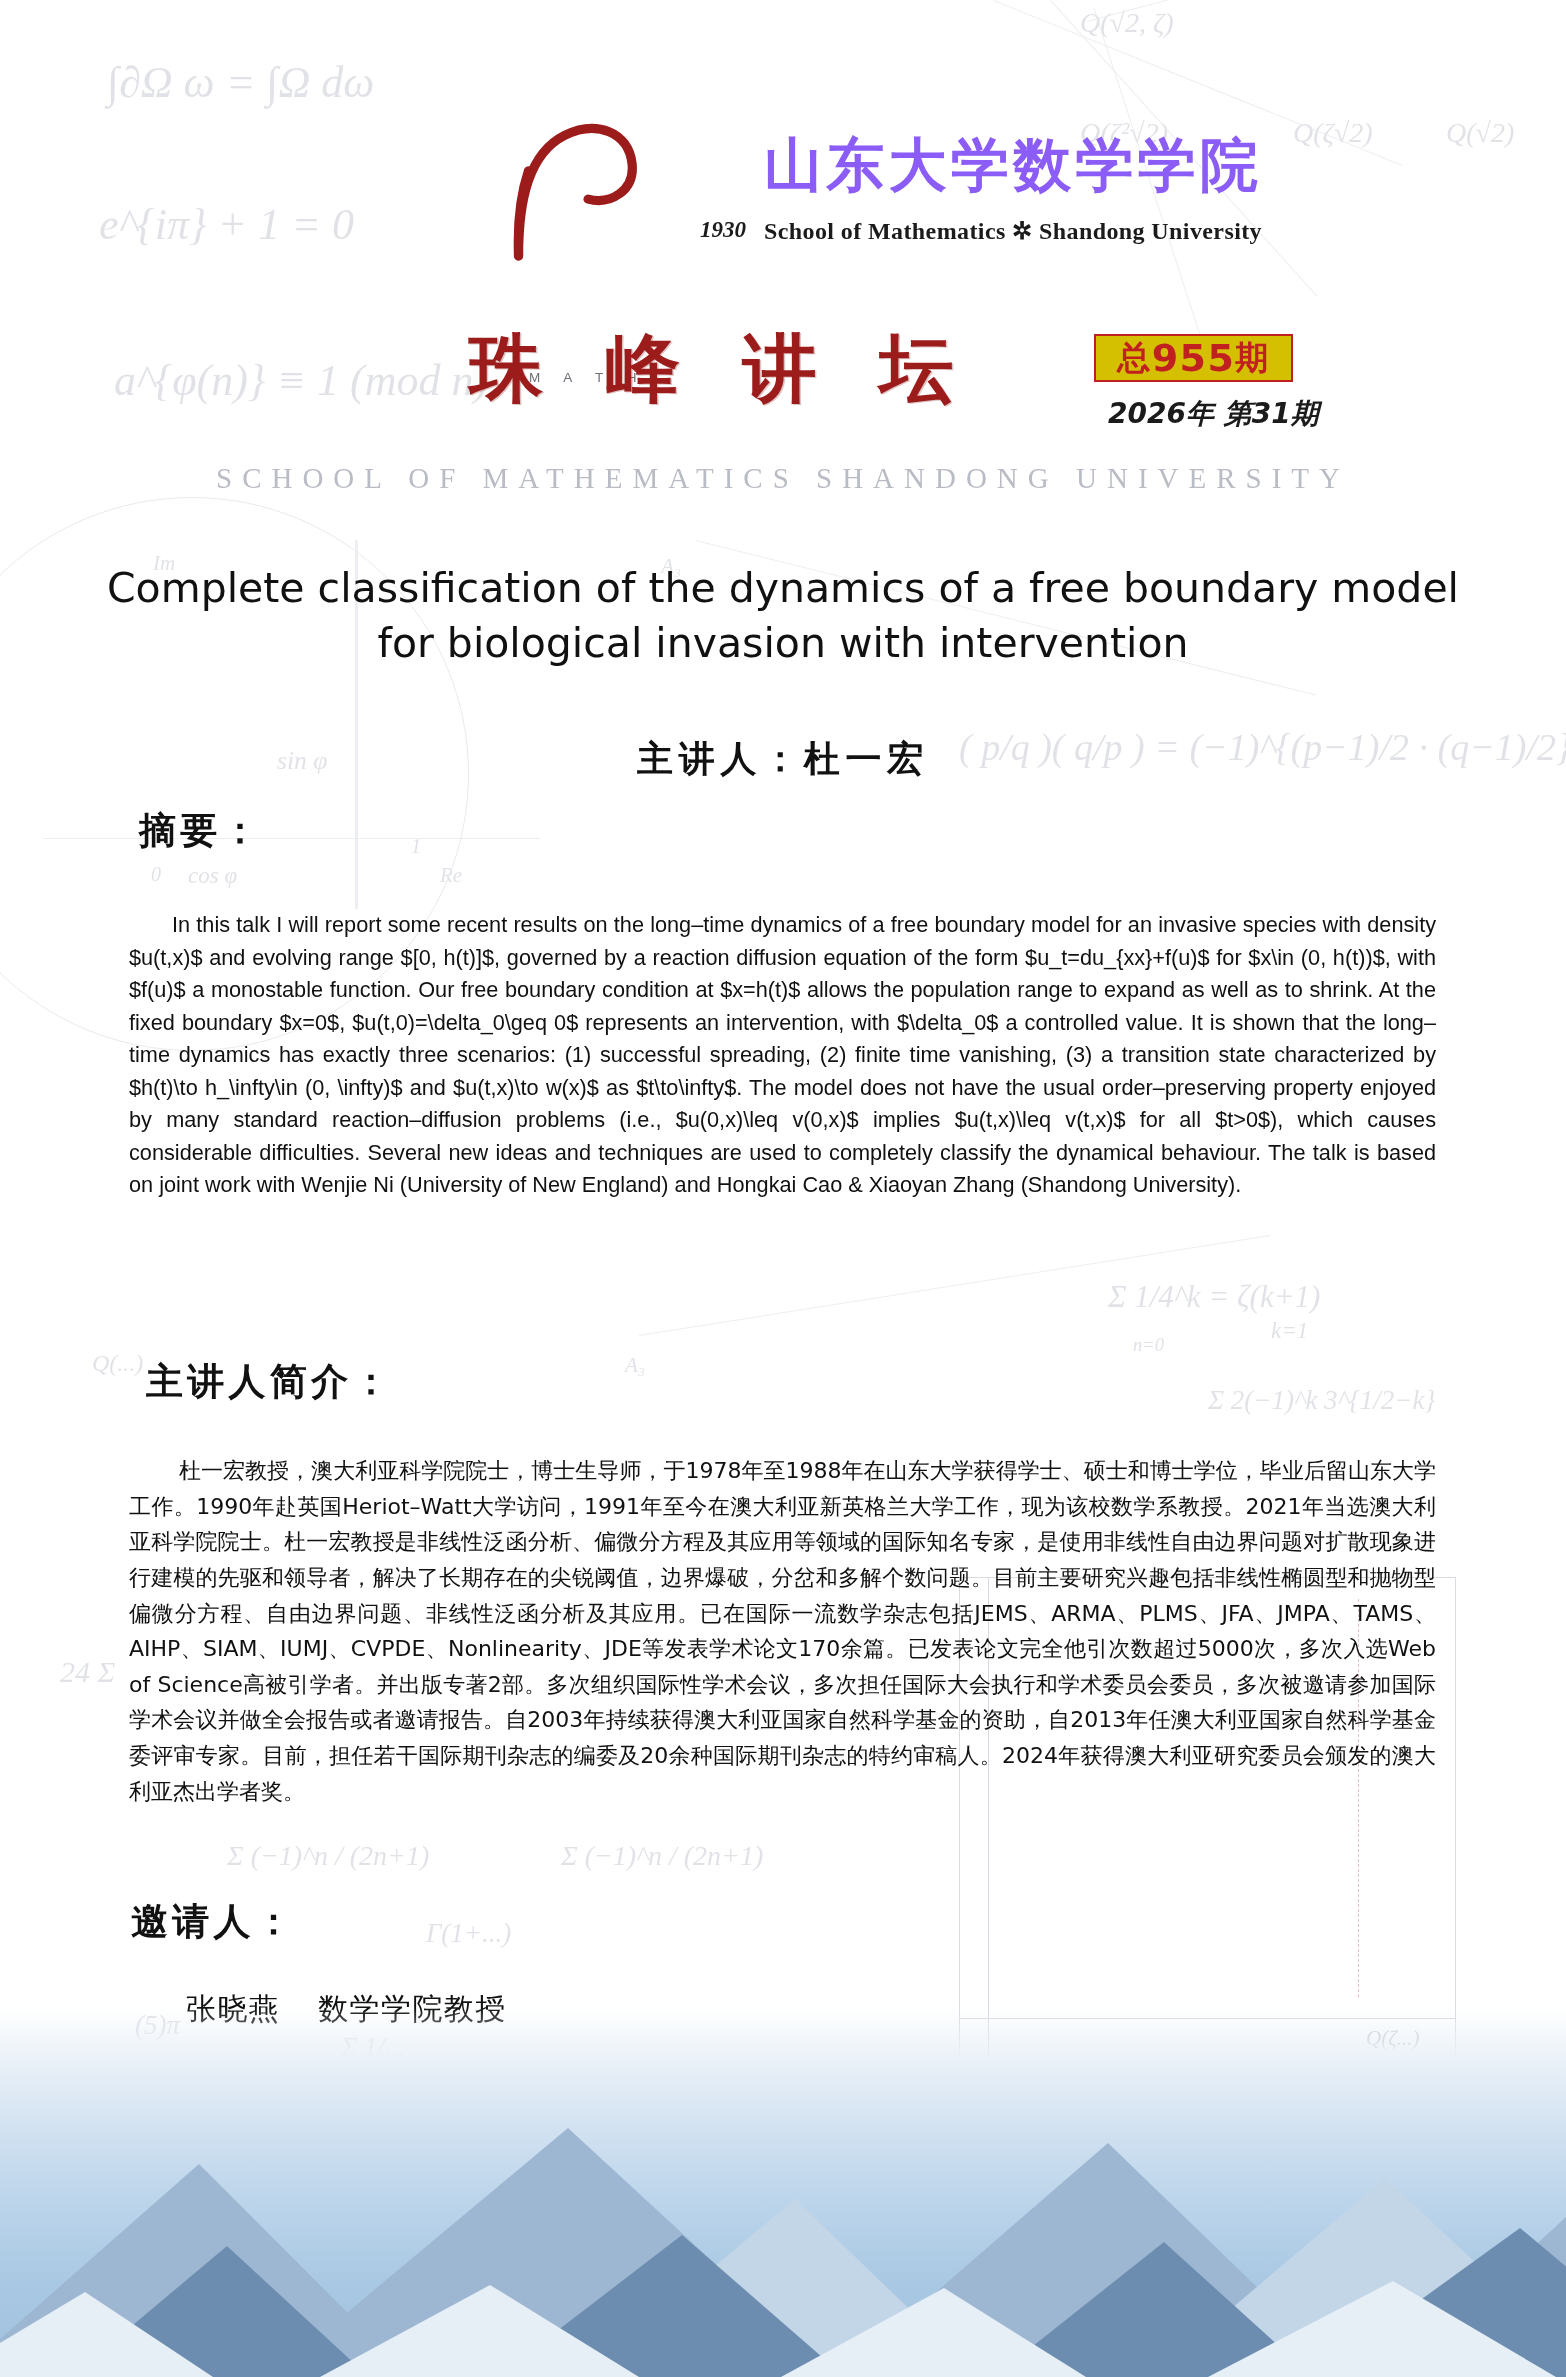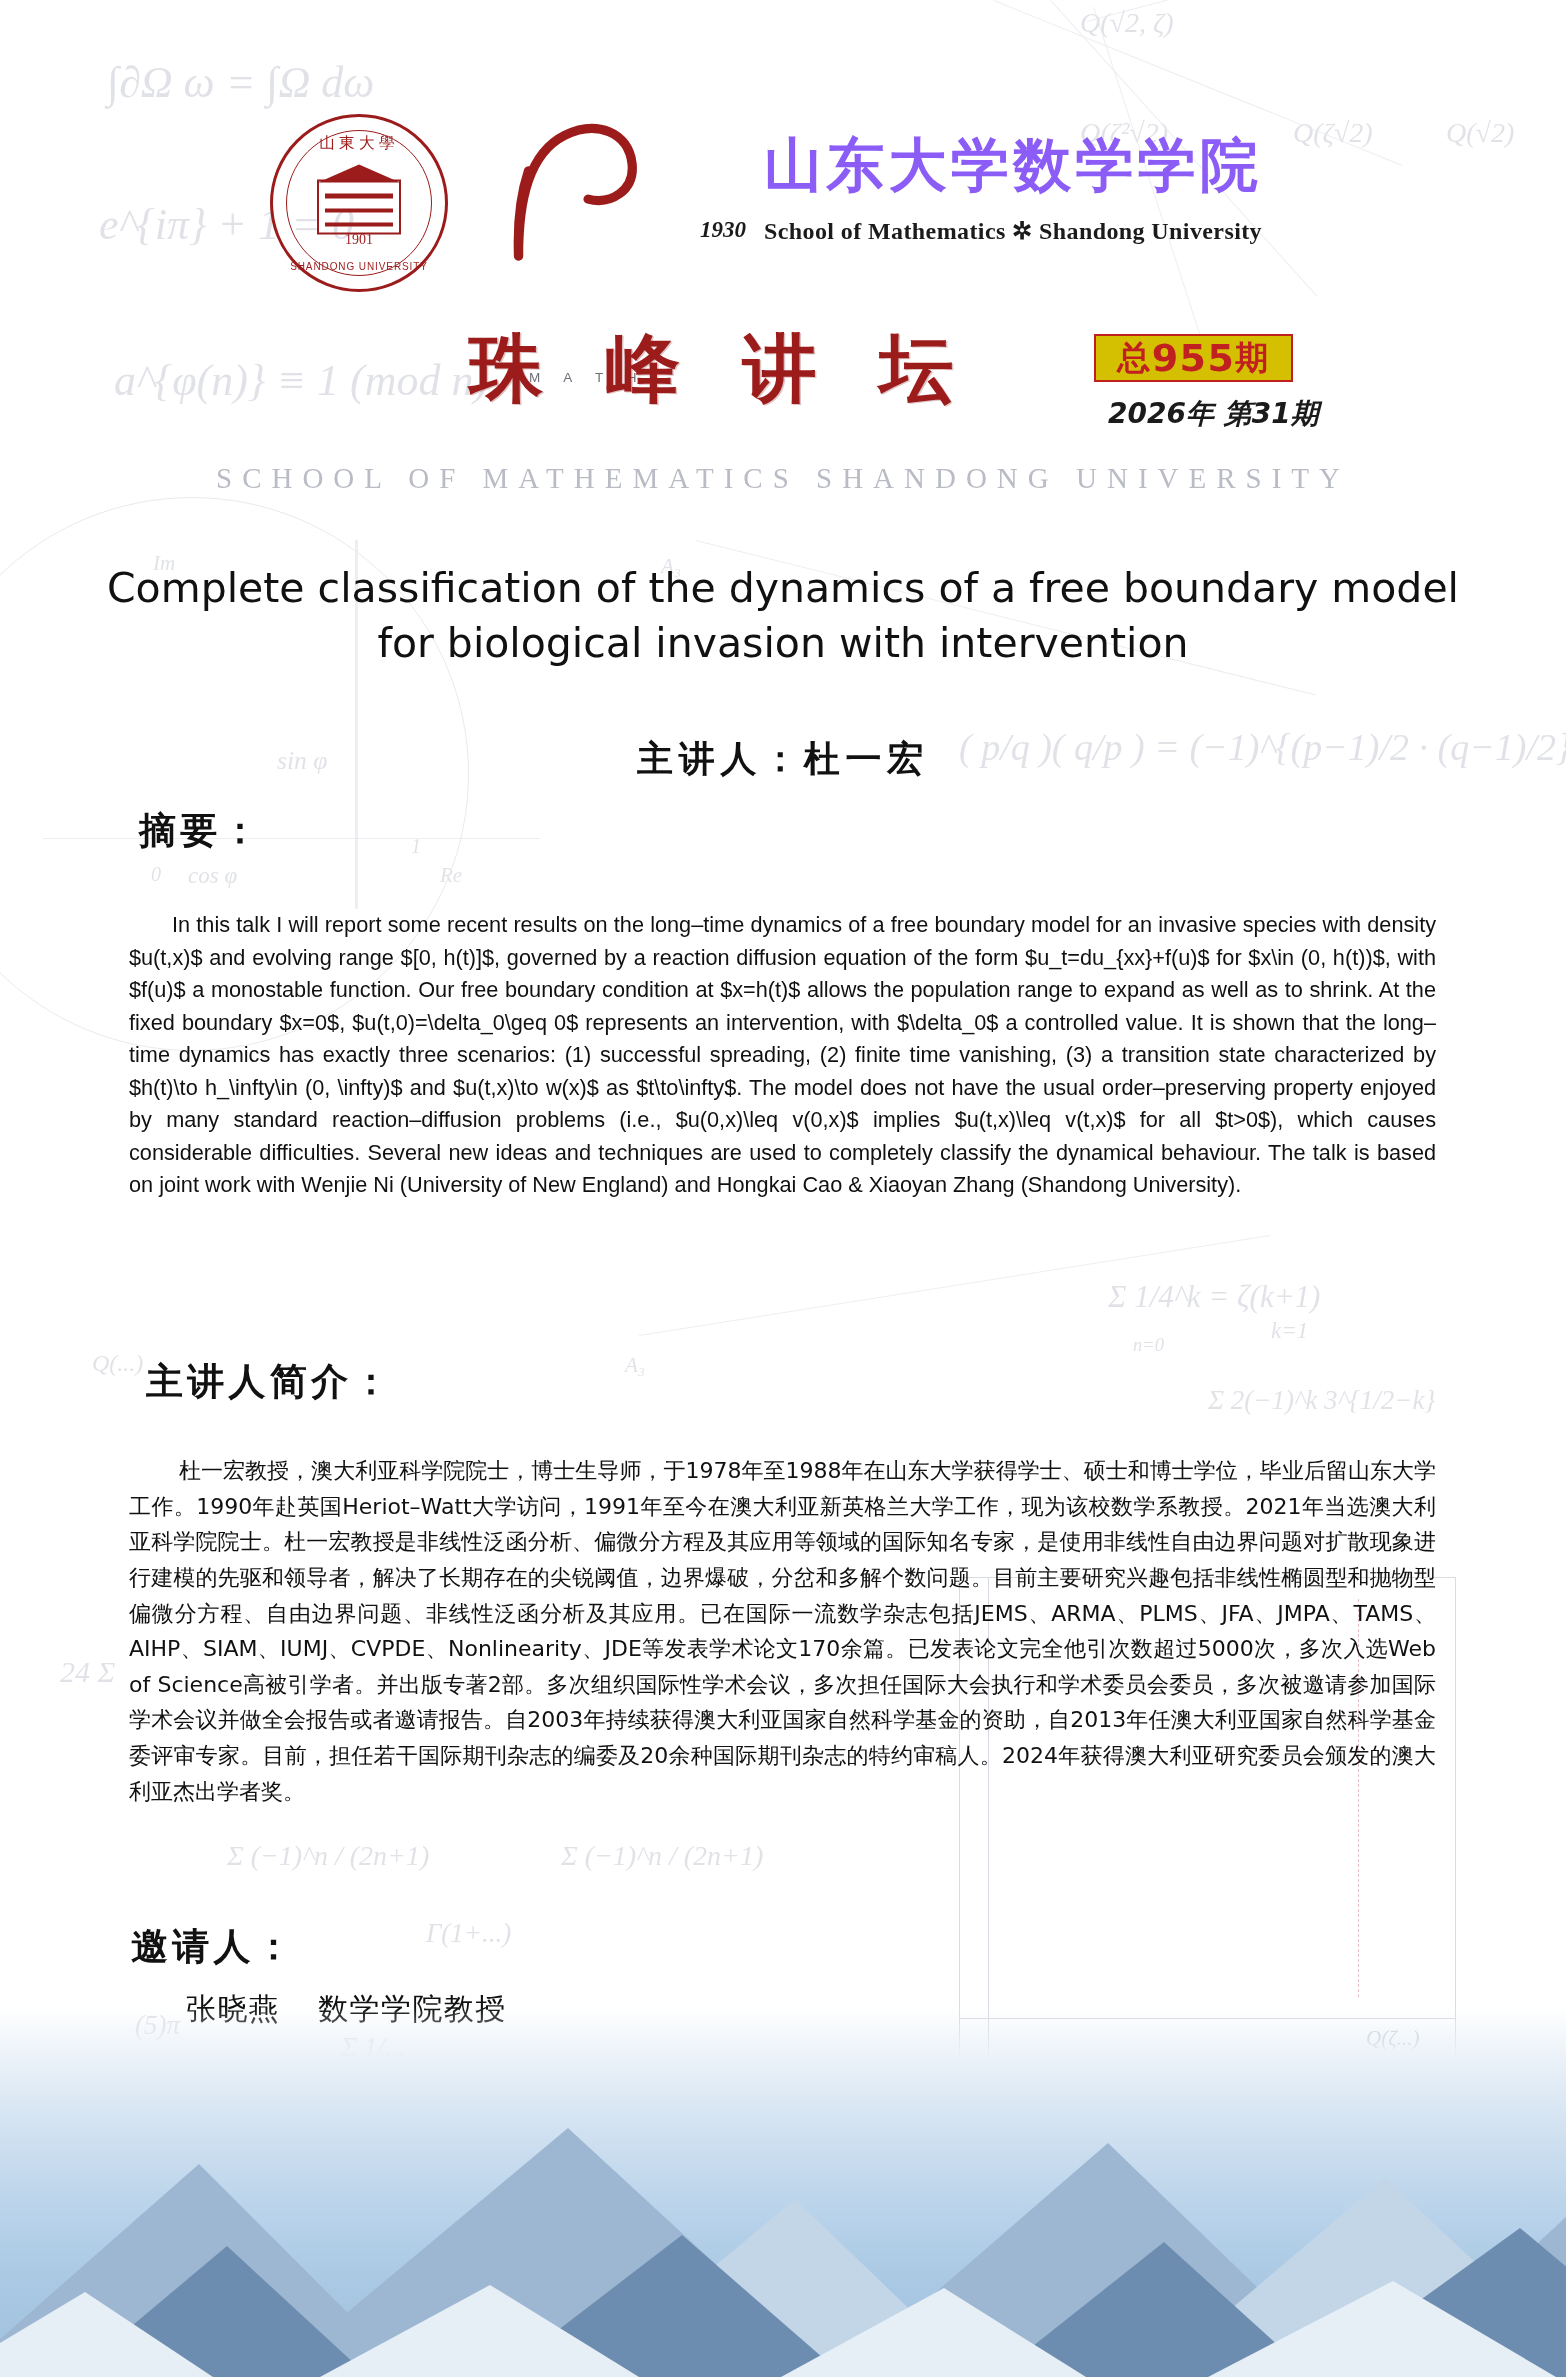--- a/index.html
+++ b/index.html
@@ -256,21 +256,21 @@
   .sec-head {
     position: absolute;
     font-size: 37px;
     font-weight: bold;
     color: #111;
     letter-spacing: 4.3px;
     font-family: "DejaVu Sans", sans-serif;
   }
   #abstract-heading { left: 139px; top: 806px; }
   #bio-heading { left: 146px; top: 1357px; }
-  #inviter-heading { left: 131px; top: 1897px; margin-top: 25px; }
+  #inviter-heading { left: 131px; top: 1897px; }
 
   .body-text {
     position: absolute;
     font-size: 21.7px;
     line-height: 1.5;
     color: #111;
     text-align: justify;
     text-justify: inter-word;
     font-family: "Liberation Sans", sans-serif;
   }
@@ -388,32 +388,20 @@
 
 <div class="plot-box">
   <div class="axis" style="left:0; top:440px; width:100%; height:0.7px;"></div>
   <div class="axis" style="left:28px; top:0; width:0.7px; height:100%;"></div>
   <div class="dash" style="left:398px;"></div>
   <div class="plot-label" style="left:406px; top:448px;">Q(ζ...)</div>
 </div>
 
 <div class="header">
 
-  <div class="logo">
-    <div class="logo-outer"></div>
-    <div class="logo-inner"></div>
-    <div class="logo-top-cn">山東大學</div>
-    <div class="logo-mid">
-      <div class="bar" style="top:12.8px;"></div>
-      <div class="bar" style="top:27px;"></div>
-      <div class="bar" style="top:41px;"></div>
-    </div>
-    <div class="logo-year">1901</div>
-    <div class="logo-bottom-en">SHANDONG UNIVERSITY</div>
-  </div>
 
   <div class="math-swoosh">
     <svg width="185" height="149" viewBox="0 0 260 210">
       <path d="M30,200 C30,120 45,55 95,30 C140,8 185,25 190,70 C194,108 160,128 128,120" fill="none" stroke="#9c1b1b" stroke-width="13" stroke-linecap="round"></path>
       <path d="M30,200 C28,150 34,110 44,80" fill="none" stroke="#9c1b1b" stroke-width="13" stroke-linecap="round"></path>
     </svg>
   </div>
   <div class="math-swoosh-label">M A T H</div>
 
   <div class="univ-cn">山东大学数学学院</div>

